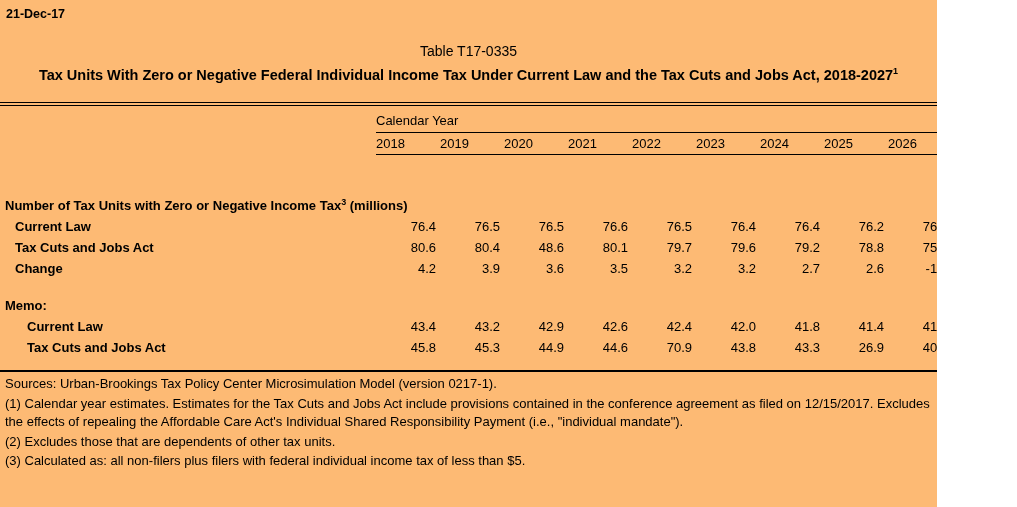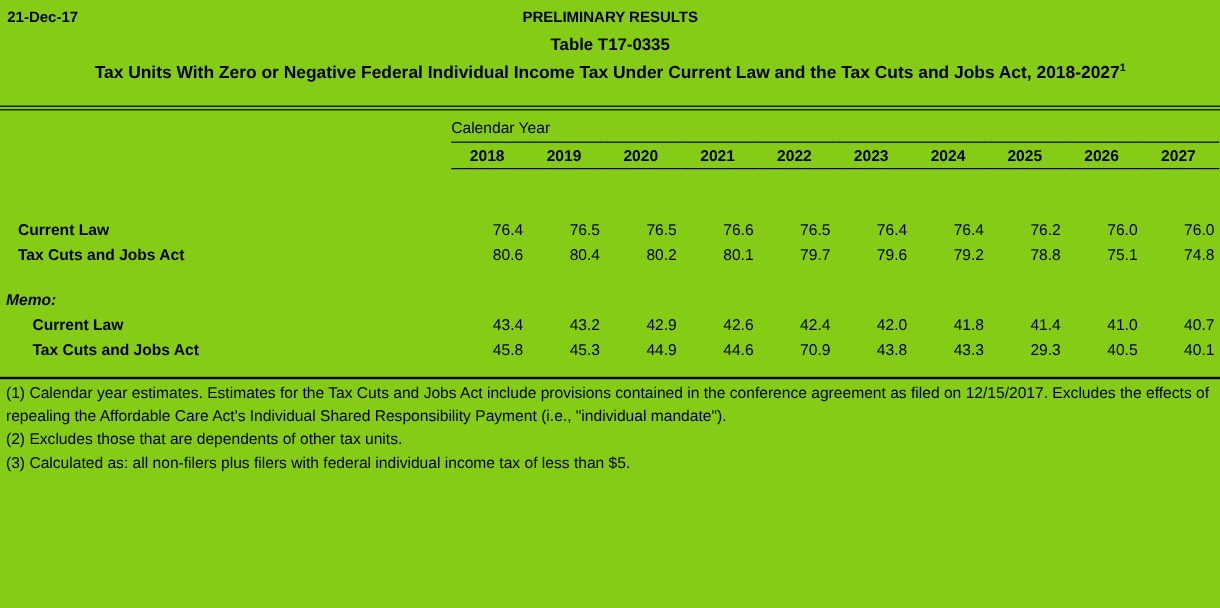--- a/index.html
+++ b/index.html
@@ -1,63 +1,62 @@
 <!DOCTYPE html>
 <html><head>
 <meta charset="utf-8">
 <style>
   html,body{margin:0;padding:0;background:#fff;}
   .page{
     position:relative;
-    width:1017px;height:507px;
-    background:#84cc16;color:#000;
+    width:937px;height:507px;
+    background:#fdba74;color:#000;
     font-family:"Liberation Sans","DejaVu Sans",sans-serif;
     font-size:13px;
     overflow:hidden;
     box-sizing:border-box;
   }
   
   .topbar{position:relative;height:22px;padding-top:7px;}
   .tb-date{position:absolute;left:6px;top:7px;font-weight:bold;font-size:12.5px;}
   .tb-center{text-align:center;font-weight:bold;font-size:12.5px;}
   .tb-link{position:absolute;right:7px;top:7px;font-weight:normal;font-size:12.5px;text-decoration:underline;}
   
-  .t-num{text-align:center;font-weight:bold;font-size:14px;}
+  .t-num{margin-top:14px;text-align:center;font-weight:normal;font-size:14px;}
   .t-main{margin-top:8px;text-align:center;font-weight:bold;font-size:14.5px;}
   sup{font-size:9px;line-height:0;vertical-align:super;}
   
   .double-rule{margin-top:19px;height:2px;border-top:1.5px solid #000;border-bottom:1.5px solid #000;}
   .bottom-rule{border-top:2px solid #000;margin-top:12px;}
   
   table{border-collapse:collapse;table-layout:fixed;width:1015px;margin-left:1px;}
   td{padding:0;font-size:13px;}
   .c-lbl{width:375px;}
   .c-yr{width:64px;}
   .cy{font-weight:normal;text-align:left;border-bottom:1.5px solid #000;height:22px;vertical-align:bottom;padding-bottom:4px;}
-  .year{font-weight:bold;text-align:center;padding-right:4px;border-bottom:1.5px solid #000;height:21px;vertical-align:middle;}
+  .year{font-weight:normal;text-align:left;padding-right:4px;border-bottom:1.5px solid #000;height:21px;vertical-align:middle;}
   .lbl{white-space:nowrap;overflow:visible;font-weight:bold;}
   .ind0{padding-left:4px;}
   .ind1{padding-left:14px;}
   .ind2{padding-left:26px;}
-  .it{font-style:italic;}
+  .it{}
   .val{text-align:right;padding-right:4px;font-weight:normal;}
   tbody td{height:21px;vertical-align:middle;}
   tr.spacer td{height:auto;}
   
   .footnotes{margin-top:3px;padding:0 5px;}
   .fn{line-height:18.5px;margin:0 0 1px 0;}
 </style>
 </head>
 <body>
 
 <div class="page">
 
   <div class="topbar">
     <span class="tb-date">21-Dec-17</span>
-    <div class="tb-center">PRELIMINARY RESULTS</div>
   </div>
 
   <div class="t-num">Table T17-0335</div>
   <div class="t-main"><span>Tax Units With Zero or Negative Federal Individual Income Tax Under Current Law and the Tax Cuts and Jobs Act, 2018-2027</span><sup>1</sup></div>
 
   <div class="double-rule"></div>
 
   <table>
     <colgroup>
       <col class="c-lbl">
@@ -92,44 +91,70 @@
         </tr>
     </thead>
     <tbody id="table-body">
         <tr class="spacer">
           <td colspan="11" style="height: 16px;"></td>
         </tr>
         <tr class="spacer">
           <td colspan="11" style="height: 24px;"></td>
         </tr>
         <tr>
+          <td class="lbl ind0"><span>Number of Tax Units with Zero or Negative Income Tax</span><sup>3</sup><span> (millions)</span></td>
+          <td class="val"></td>
+          <td class="val"></td>
+          <td class="val"></td>
+          <td class="val"></td>
+          <td class="val"></td>
+          <td class="val"></td>
+          <td class="val"></td>
+          <td class="val"></td>
+          <td class="val"></td>
+          <td class="val"></td>
+        </tr>
+        <tr>
           <td class="lbl ind1"><span>Current Law</span></td>
           <td class="val">76.4</td>
           <td class="val">76.5</td>
           <td class="val">76.5</td>
           <td class="val">76.6</td>
           <td class="val">76.5</td>
           <td class="val">76.4</td>
           <td class="val">76.4</td>
           <td class="val">76.2</td>
           <td class="val">76.0</td>
           <td class="val">76.0</td>
         </tr>
         <tr>
           <td class="lbl ind1"><span>Tax Cuts and Jobs Act</span></td>
           <td class="val">80.6</td>
           <td class="val">80.4</td>
-          <td class="val">80.2</td>
+          <td class="val">48.6</td>
           <td class="val">80.1</td>
           <td class="val">79.7</td>
           <td class="val">79.6</td>
           <td class="val">79.2</td>
           <td class="val">78.8</td>
           <td class="val">75.1</td>
           <td class="val">74.8</td>
+        </tr>
+        <tr>
+          <td class="lbl ind1"><span>Change</span></td>
+          <td class="val">4.2</td>
+          <td class="val">3.9</td>
+          <td class="val">3.6</td>
+          <td class="val">3.5</td>
+          <td class="val">3.2</td>
+          <td class="val">3.2</td>
+          <td class="val">2.7</td>
+          <td class="val">2.6</td>
+          <td class="val">-1.0</td>
+          <td class="val">-1.1</td>
         </tr>
         <tr class="spacer">
           <td colspan="11" style="height: 16px;"></td>
         </tr>
         <tr>
           <td class="lbl ind0 it"><span>Memo:</span></td>
           <td class="val"></td>
           <td class="val"></td>
           <td class="val"></td>
           <td class="val"></td>
@@ -155,28 +180,29 @@
         </tr>
         <tr>
           <td class="lbl ind2"><span>Tax Cuts and Jobs Act</span></td>
           <td class="val">45.8</td>
           <td class="val">45.3</td>
           <td class="val">44.9</td>
           <td class="val">44.6</td>
           <td class="val">70.9</td>
           <td class="val">43.8</td>
           <td class="val">43.3</td>
-          <td class="val">29.3</td>
+          <td class="val">26.9</td>
           <td class="val">40.5</td>
           <td class="val">40.1</td>
         </tr>
       </tbody>
   </table>
 
   <div class="bottom-rule"></div>
 
   <div class="footnotes" id="footnotes">
+      <div class="fn">Sources: Urban-Brookings Tax Policy Center Microsimulation Model (version 0217-1).</div>
       <div class="fn">(1) Calendar year estimates. Estimates for the Tax Cuts and Jobs Act include provisions contained in the conference agreement as filed on 12/15/2017. Excludes the effects of repealing the Affordable Care Act's Individual Shared Responsibility Payment (i.e., "individual mandate").</div>
       <div class="fn">(2) Excludes those that are dependents of other tax units.</div>
       <div class="fn">(3) Calculated as: all non-filers plus filers with federal individual income tax of less than $5.</div>
     </div>
 
 </div>
 
 </body></html>

